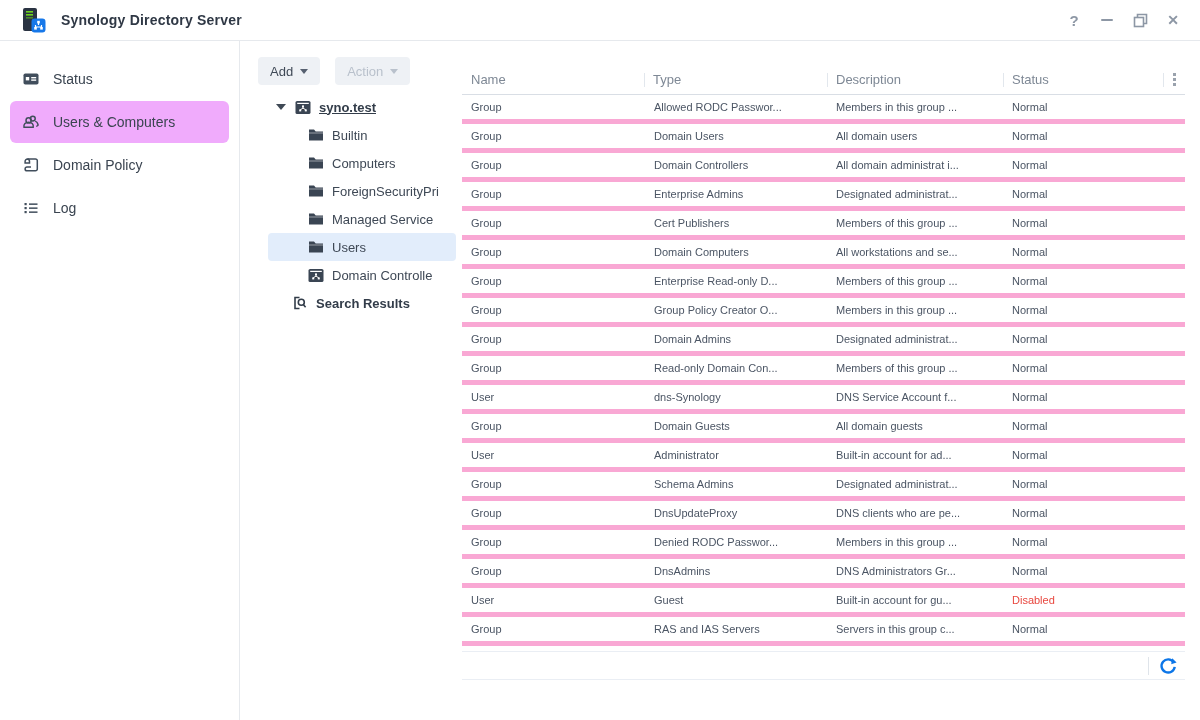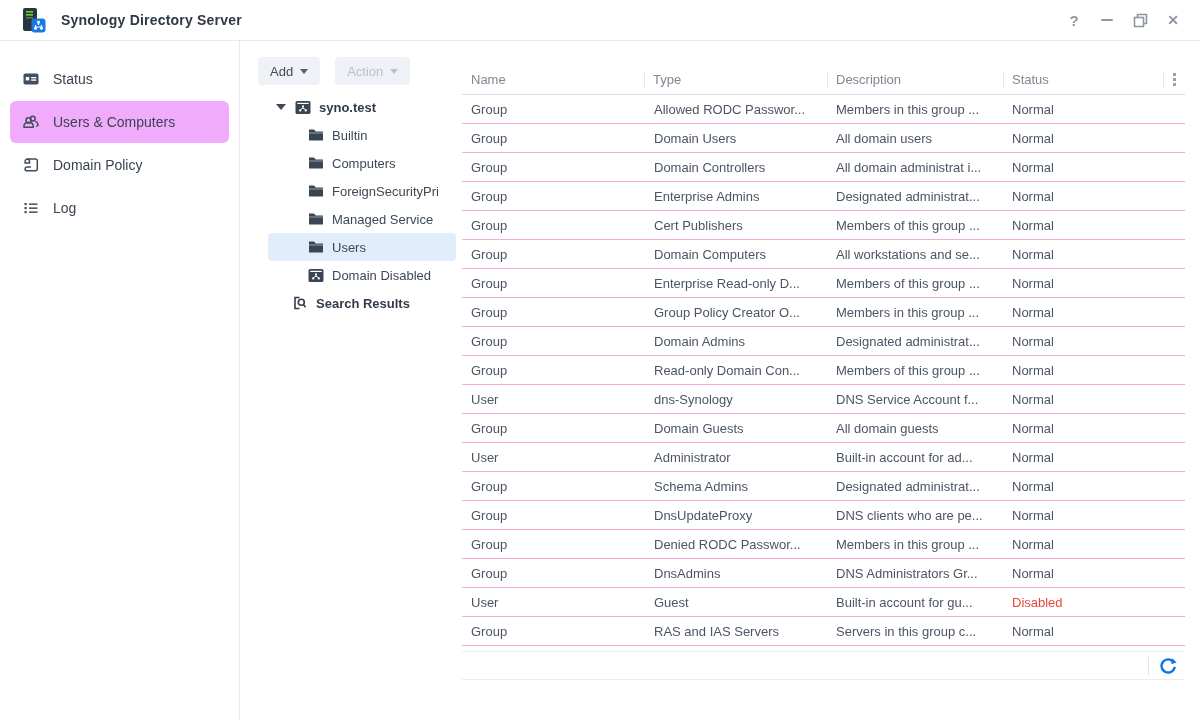--- a/index.html
+++ b/index.html
@@ -29,21 +29,21 @@
   .tree-panel { width:216px; flex:0 0 216px; padding-top:16px; overflow:hidden; }
   .toolbar { display:flex; gap:15px; padding:0 0 8px 18px; }
   .btn { height:28px; padding:7px 12px; background:#eef1f5; border:none; border-radius:4px; font-size:13px; color:#3f4956; display:flex; align-items:center; gap:7px; cursor:pointer; font-family:inherit; }
   .btn.disabled { color:#b9c1cc; cursor:default; }
   .caret-down { width:0; height:0; border-left:4px solid transparent; border-right:4px solid transparent; border-top:5px solid #566070; }
   .btn.disabled .caret-down { border-top-color:#b9c1cc; }
 
   .tree { font-size:13px; color:#3e4855; }
   .tree-row { height:28px; display:flex; align-items:center; white-space:nowrap; overflow:hidden; cursor:pointer; }
   .tree-row .label { overflow:hidden; }
-  .tree-root { padding-left:36px; font-weight:bold; color:#323c49; }
+  .tree-root { padding-left:36px; font-weight:bold; color:#323c49;text-decoration:underline; }
   .tree-caret { width:0; height:0; border-left:5px solid transparent; border-right:5px solid transparent; border-top:6px solid #3f4955; margin-right:9px; flex:0 0 auto; }
   .tree-child { margin-left:28px; padding-left:40px; border-radius:4px;text-align:right; }
   .tree-child.selected { background:#e2edfb; }
   .tree-search { padding-left:52px; font-weight:bold; color:#323c49; }
   .tree-icon { width:16px; height:16px; flex:0 0 16px; margin-right:8px; display:flex; align-items:center; justify-content:center; }
 
   
   .main { flex:1; display:flex; flex-direction:column; padding:16px 15px 0 6px; min-width:0; }
   .searchbar { display:flex; justify-content:flex-end; flex:0 0 28px; }
   .searchbox { width:250px; height:28px; border:1px solid #d4dae2; border-radius:14px; display:flex; align-items:center; padding:0 10px; gap:4px; background:#fff; }
@@ -53,21 +53,21 @@
 
   .table { margin-top:8px; display:flex; flex-direction:column; }
   .thead { display:flex; height:30px; align-items:center; border-bottom:1px solid #d9dee5; color:#7e8895; font-size:13px; }
   .th { padding-left:9px; position:relative; height:100%; display:flex; align-items:center; cursor:pointer; }
   .th + .th::before, .th-menu::before { content:""; position:absolute; left:0; top:8px; height:14px; width:1px; background:#e2e7ed; }
   .col-type { width:183px; } .col-name { width:182px; } .col-desc { width:176px; } .col-status { flex:1; }
   .th-menu { width:22px; flex:0 0 22px; position:relative; height:100%; display:flex; align-items:center; justify-content:center; cursor:pointer; }
   .kebab { display:flex; flex-direction:column; gap:2px; }
   .kebab span { width:3px; height:3px; background:#9aa2ad; display:block; }
 
-  .trow { display:flex; height:29px; align-items:center; border-bottom:1px solid #f9a8d4; font-size:13px; color:#4b5564; cursor:pointer; }
+  .trow { display:flex; height:29px; align-items:center; border-bottom:5px solid #f9a8d4; font-size:11px; color:#4b5564; cursor:pointer; }
   .td { padding-left:9px; white-space:nowrap; overflow:hidden; }
   .td.status.disabled { color:#e8473f; }
 
   .tfoot { margin-top:5px; height:29px; border-top:1px solid #eaeef4; border-bottom:1px solid #eaeef4; display:flex; align-items:center; justify-content:flex-end; }
   .foot-sep { width:1px; height:18px; background:#dfe4ea; margin-right:6px; }
   .refresh-btn { width:26px; height:24px; display:flex; align-items:center; justify-content:center; cursor:pointer; margin-right:4px; background:none; border:none; }
 
   svg { display:block; }
 </style>
 </head>
@@ -238,21 +238,21 @@
               <rect x="0.5" y="1" width="15" height="13" rx="1.6" fill="#3a4553"></rect>
               <rect x="2.2" y="2.8" width="11.6" height="1.2" fill="#fff"></rect>
               <g stroke="#fff" stroke-width="1">
                   <path d="M8 6.8 v1.6 M5.3 9.6 L8 8.4 L10.7 9.6"></path>
                 </g>
               <rect x="7" y="5.4" width="2" height="2" fill="#fff"></rect>
               <rect x="4.2" y="9.4" width="2" height="2" fill="#fff"></rect>
               <rect x="9.8" y="9.4" width="2" height="2" fill="#fff"></rect>
             </svg>
           </span>
-          <span class="label">Domain Disabled</span>
+          <span class="label">Domain Controlle</span>
         </div>
 
         <div class="tree-row tree-search">
           <span class="tree-icon">
             <svg width="16" height="16" viewBox="0 0 16 16" fill="none" stroke="#323c49" stroke-width="1.6">
               <path d="M7.5 2.5 H3 V13.5 H7.5"></path>
               <circle cx="9.3" cy="7.3" r="3"></circle>
               <path d="M11.5 9.8 L13.6 12.2"></path>
             </svg>
           </span>

